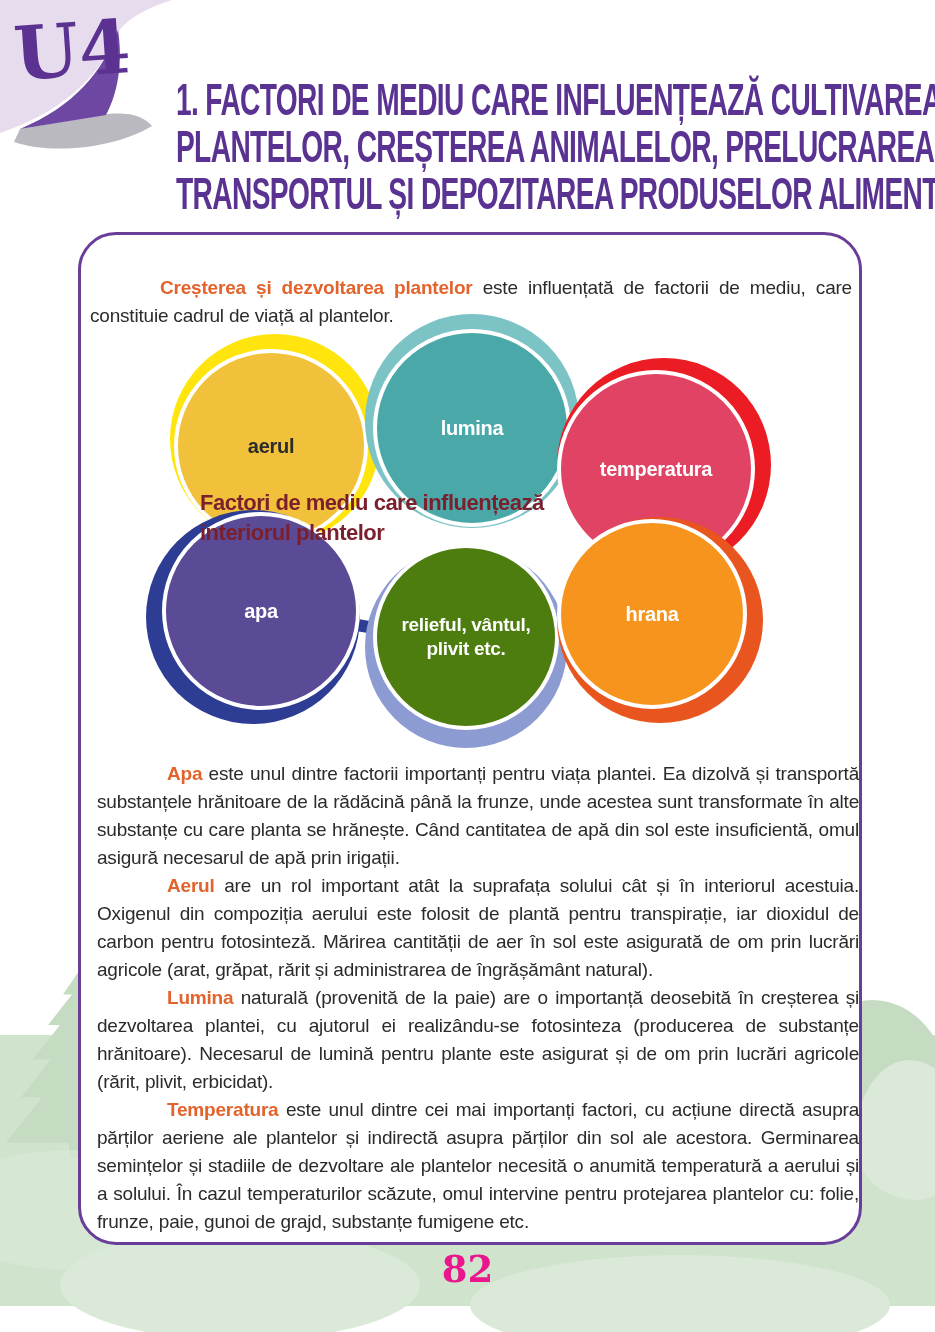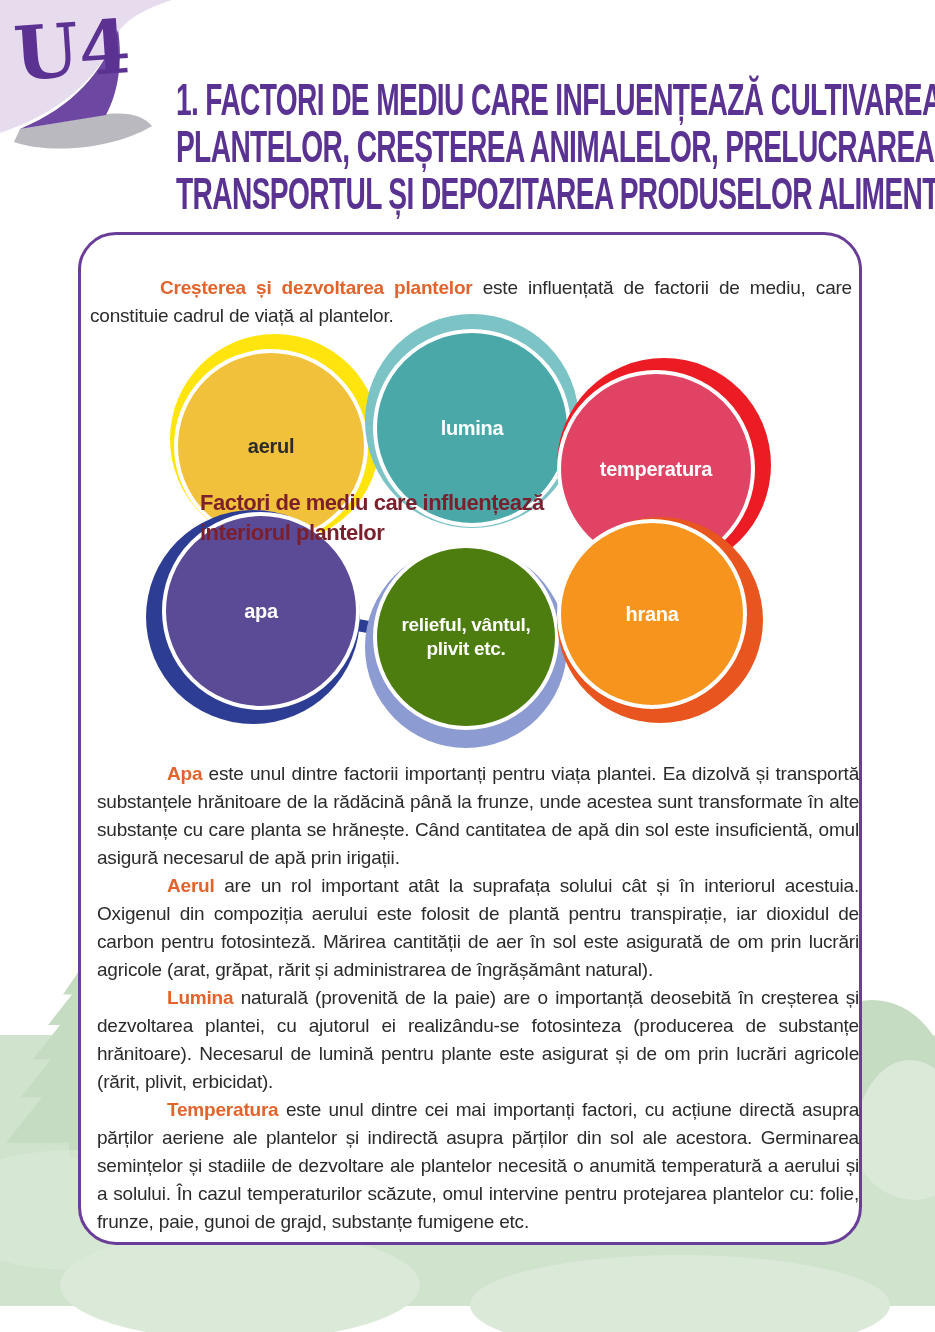--- a/index.html
+++ b/index.html
@@ -134,14 +134,15 @@
       </p>
       <p class="body-text">
         <span class="lead">Lumina</span><span> naturală (provenită de la paie) are o importanță deosebită în creșterea și dezvoltarea plantei, cu ajutorul ei realizându-se fotosinteza (producerea de substanțe hrănitoare). Necesarul de lumină pentru plante este asigurat și de om prin lucrări agricole (rărit, plivit, erbicidat).</span>
       </p>
       <p class="body-text">
         <span class="lead">Temperatura</span><span> este unul dintre cei mai importanți factori, cu acțiune directă asupra părților aeriene ale plantelor și indirectă asupra părților din sol ale acestora. Germinarea semințelor și stadiile de dezvoltare ale plantelor necesită o anumită temperatură a aerului și a solului. În cazul temperaturilor scăzute, omul intervine pentru protejarea plantelor cu: folie, frunze, paie, gunoi de grajd, substanțe fumigene etc.</span>
       </p>
     </div>
   </div>
 
+  <div id="page-number">82</div>
 
 </div>
 
 </body></html>

